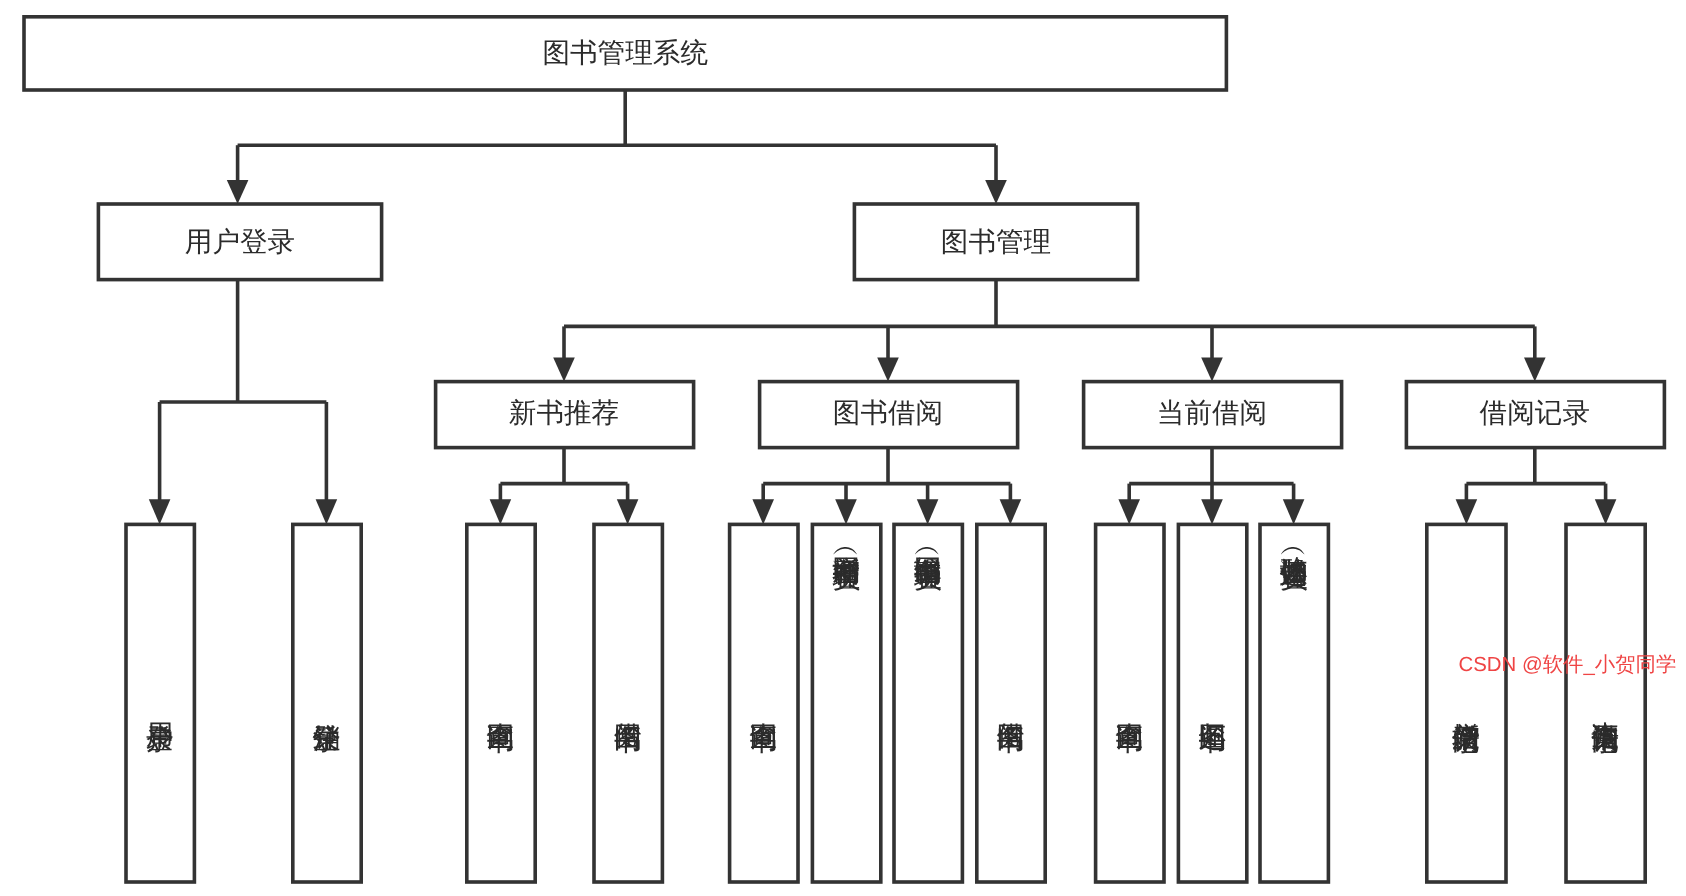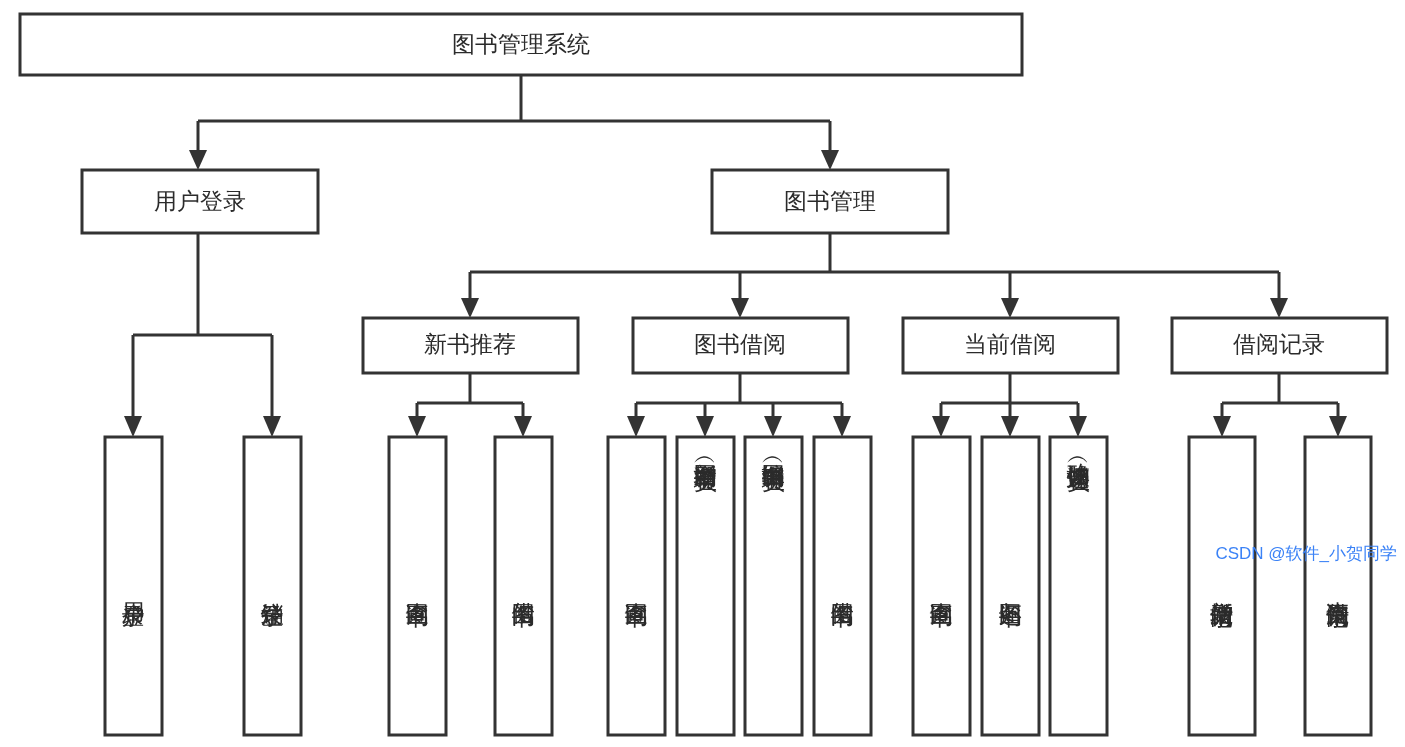--- a/index.html
+++ b/index.html
@@ -65,21 +65,21 @@
     align-items: center;
     justify-content: center;
     pointer-events: none;
   }
   .watermark {
     position: absolute;
     right: 8px;
     bottom: 4px;
     font-family: "Liberation Sans", "DejaVu Sans", sans-serif;
     font-size: 17px;
-    color: #3b82f6;
+    color: #ef4444;
     white-space: nowrap;
     user-select: none;
   }
 </style>
 </head>
 <body>
 
 <div id="diagram-root">
 
   <svg id="flowchart" viewBox="0 0 1405 747" xmlns="http://www.w3.org/2000/svg">

